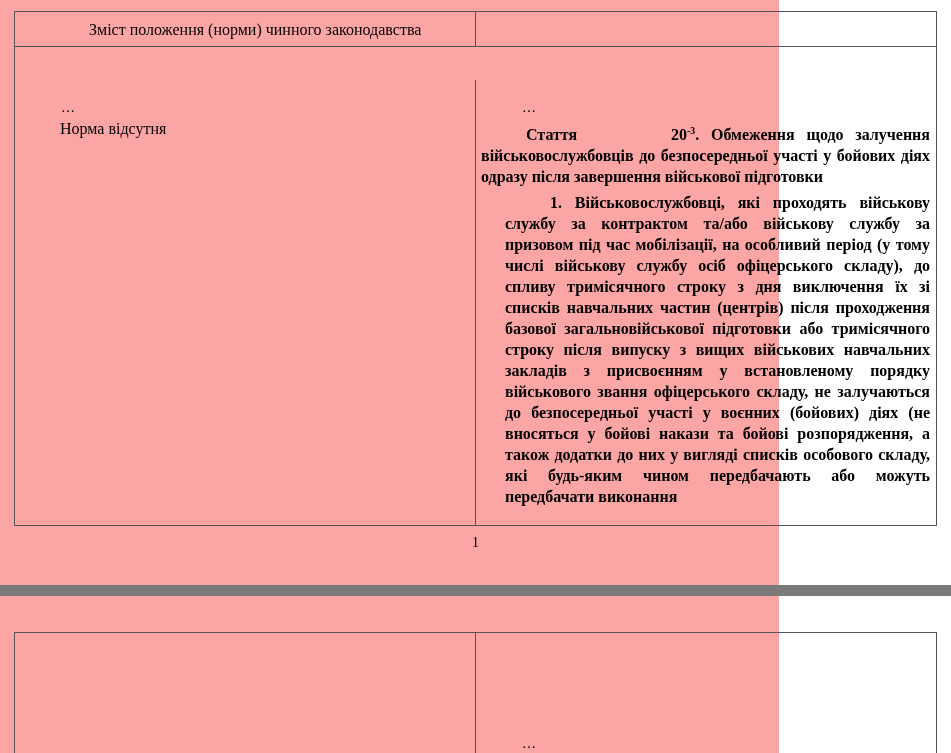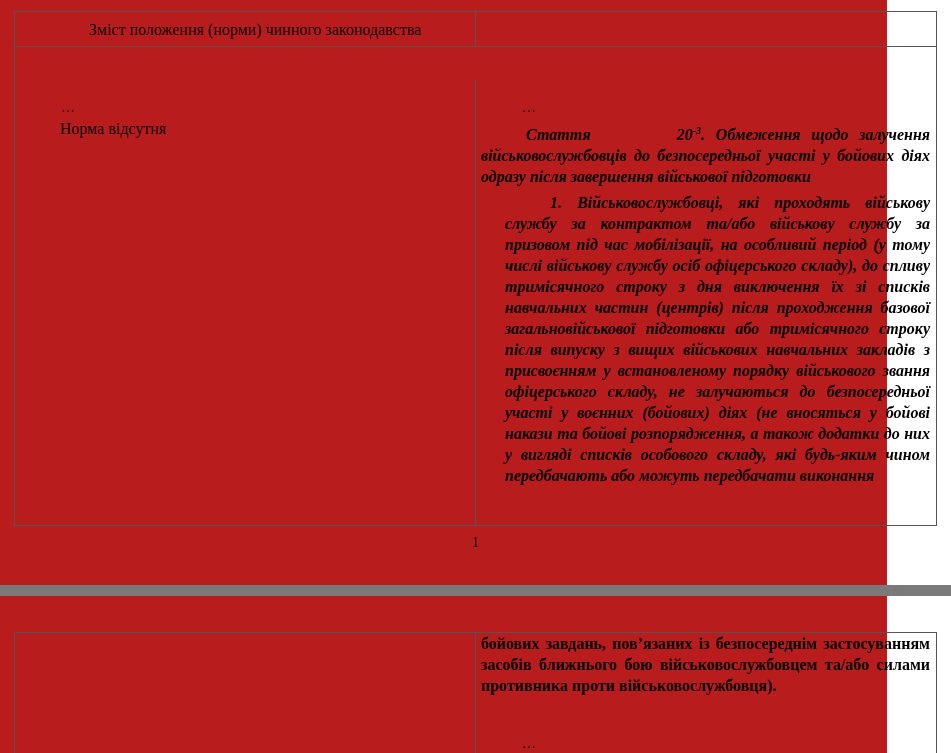--- a/index.html
+++ b/index.html
@@ -11,22 +11,22 @@
       width: 951px;
       height: 753px;
       position: relative;
       overflow: hidden;
       font-family: "Liberation Serif", "DejaVu Serif", serif;
       color: #000;
     }
     .page {
       position: absolute;
       left: 0;
-      width: 887px;
-      background: #b91c1c;
+      width: 779px;
+      background: #fca5a5;
     }
     #page1 { top: 0; height: 585px; }
     #page2 { top: 596px; height: 157px; }
 
     .sep {
       position: absolute;
       left: 0;
       top: 585px;
       width: 951px;
       height: 11px;
@@ -96,21 +96,20 @@
     }
 
     .right-content {
       position: absolute;
       left: 5px;
       right: 6px;
       font-weight: bold;
       font-size: 16px;
       line-height: 21px;
       text-align: justify;
-      font-style: italic;
     }
     .article { top: 44px; }
     .para1 { top: 112px; margin-left: 24px; }
     p { margin: 0; text-indent: 45px; text-align: justify; }
     .article p { text-indent: 45px; }
 
     .p2-text {
       position: absolute;
       left: 5px; right: 6px; top: 0;
       font-weight: bold; font-size: 16px; line-height: 21px;
@@ -158,20 +157,17 @@
   <div class="pagenum">1</div>
 </div>
 
 <div class="sep"></div>
 
 <div class="page" id="page2">
   <div class="tbl">
     <div class="row body-row">
       <div class="col-left"></div>
       <div class="col-right">
-        <div class="p2-text">
-          <p>бойових завдань, пов’язаних із безпосереднім застосуванням засобів ближнього бою військовослужбовцем та/або силами противника проти військовослужбовця).</p>
-        </div>
         <span class="p2-dots">…</span>
       </div>
     </div>
   </div>
 </div>
 
 </body></html>

